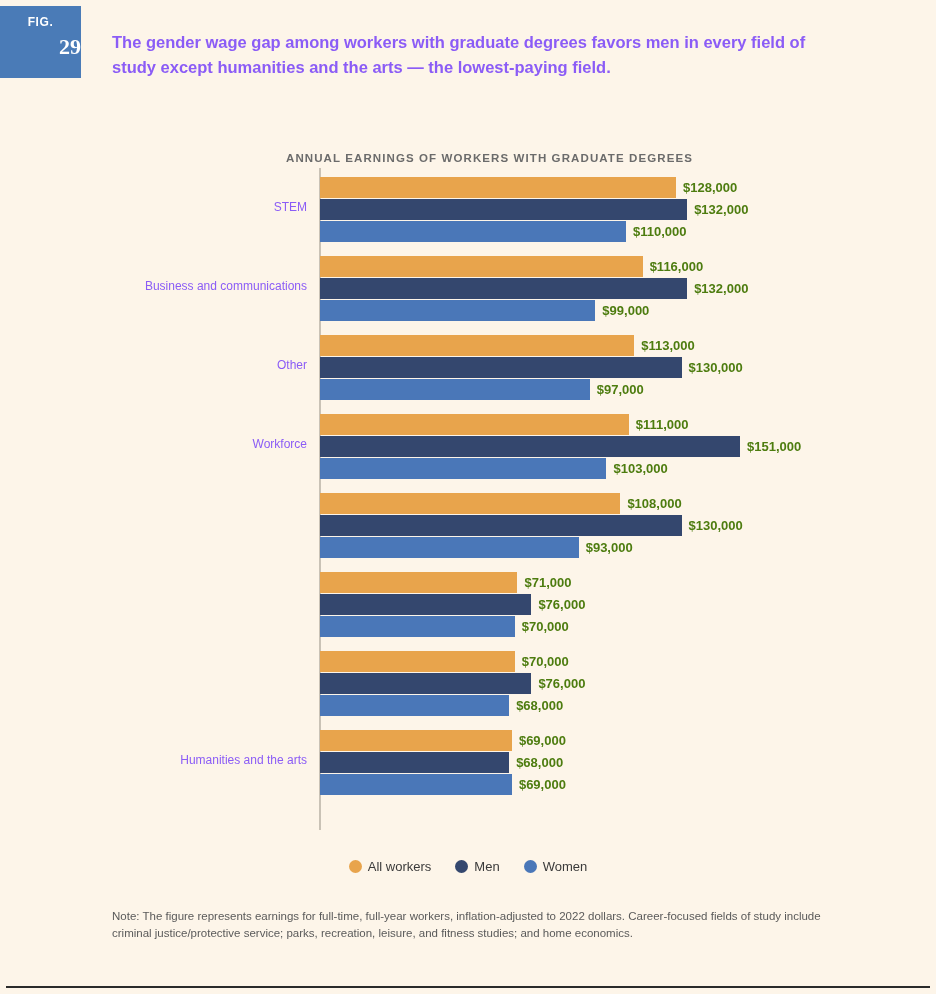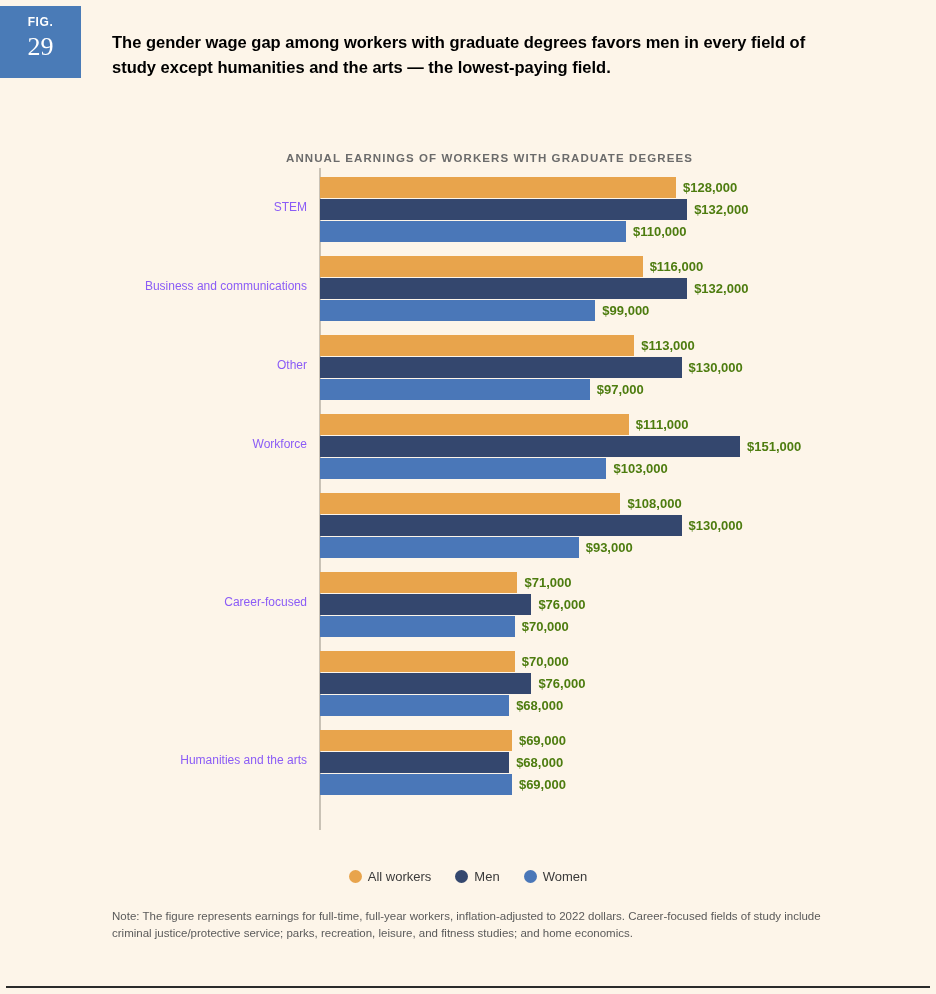--- a/index.html
+++ b/index.html
@@ -32,30 +32,31 @@
     padding-top: 9px;
   }
   .fig-badge .fig-word {
     font-size: 12px;
     font-weight: bold;
     letter-spacing: 0.6px;
     line-height: 14px;
   }
   .fig-badge .fig-num {
     font-family: "Liberation Serif", serif;
-    font-size: 26px;
-    font-weight: normal;
+    font-size: 22px;
+    font-weight: bold;
     line-height: 34px;
     margin-top: 1px;
+    text-align: right;
   }
   .headline {
     position: absolute;
     left: 112px; top: 24px;
     width: 710px;
-    color: #000000;
+    color: #8b5cf6;
     font-size: 16.5px;
     font-weight: bold;
     line-height: 25px;
   }
 
   
   .chart-subtitle {
     position: absolute;
     left: 286px; top: 120px;
     color: #6B6B6B;
@@ -112,21 +113,20 @@
     line-height: 21px;
     white-space: nowrap;
   }
 
   
   .legend {
     position: absolute;
     left: 0; top: 856px;
     width: 936px;
     text-align: center;
-    margin-top: 10px;
   }
   .legend-item {
     display: inline-block;
     margin: 0 12px;
     vertical-align: middle;
   }
   .legend-dot {
     display: inline-block;
     width: 13px; height: 13px;
     border-radius: 50%;
@@ -242,21 +242,20 @@
         <div class="bar-row r1">
           <div class="bar men" style="width: 361.589px;"></div>
           <div class="bar-value">$130,000</div>
         </div>
         <div class="bar-row r2">
           <div class="bar women" style="width: 258.675px;"></div>
           <div class="bar-value">$93,000</div>
         </div>
       </div>
       <div class="group">
-        <div class="cat-label">Career-focused</div>
         <div class="bar-row r0">
           <div class="bar all" style="width: 197.483px;"></div>
           <div class="bar-value">$71,000</div>
         </div>
         <div class="bar-row r1">
           <div class="bar men" style="width: 211.391px;"></div>
           <div class="bar-value">$76,000</div>
         </div>
         <div class="bar-row r2">
           <div class="bar women" style="width: 194.702px;"></div>

